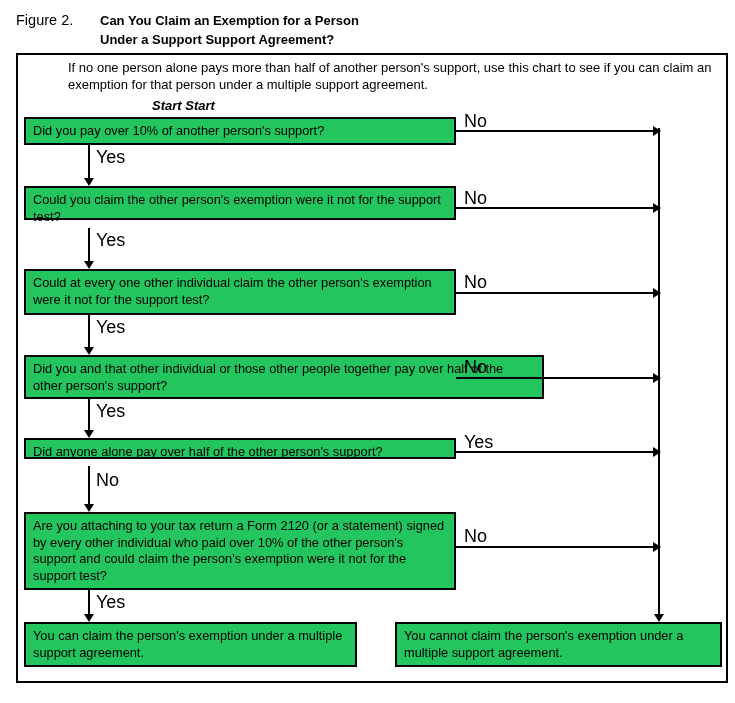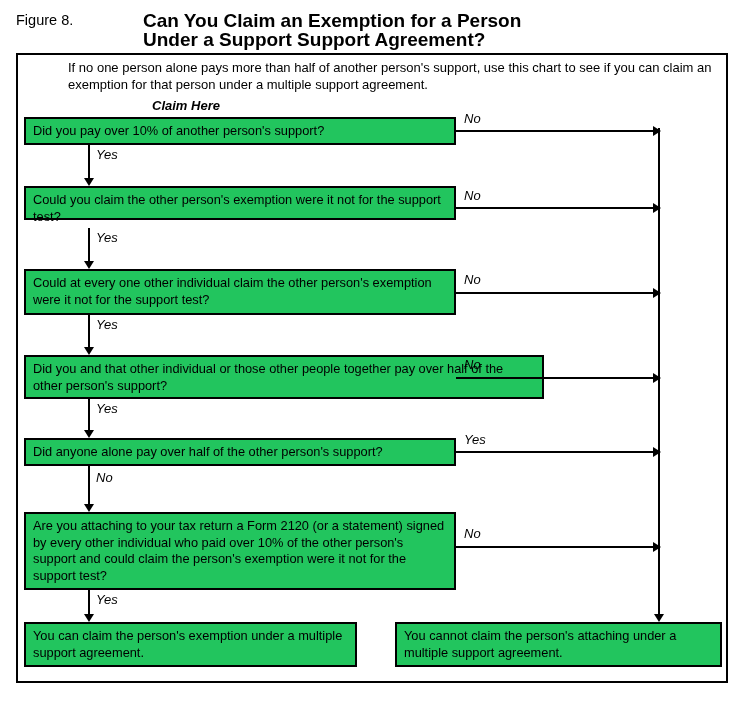--- a/index.html
+++ b/index.html
@@ -28,24 +28,23 @@
     left: 0px;
     top: 4px;
     font-size: 14.5px;
     font-weight: normal;
     white-space: nowrap;
   }
   #title-lines {
     position: absolute;
     left: 84px;
     top: 3px;
-    font-size: 19px;
+    font-size: 13px;
     font-weight: bold;
     line-height: 19px;
-    margin-left: 43px;
   }
   #title-lines div { white-space: nowrap; }
 
   
   #chart-frame {
     position: absolute;
     left: 16px;
     top: 53px;
     width: 712px;
     height: 630px;
@@ -106,57 +105,56 @@
   }
   .arrow-right {
     position: absolute;
     width: 0; height: 0;
     border-top: 5px solid transparent;
     border-bottom: 5px solid transparent;
     border-left: 8px solid #000000;
   }
   .edge-label {
     position: absolute;
-    font-size: 13px;
-    font-style: italic;
+    font-size: 18px;
     white-space: nowrap;
   }
 </style>
 </head>
 <body>
 
 <div id="title-block">
-  <div id="figure-label">Figure 8.</div>
+  <div id="figure-label">Figure 2.</div>
   <div id="title-lines">
     <div>Can You Claim an Exemption for a Person</div>
     <div>Under a Support Support Agreement?</div>
   </div>
 </div>
 
 <div id="chart-frame"></div>
 
 <div id="intro-text">If no one person alone pays more than half of another person's support, use this chart to see if you can claim an exemption for that person under a multiple support agreement.</div>
 
-<div id="start-here">Claim Here</div>
+<div id="start-here">Start Start</div>
 
 <div class="node" style="left:24px; top:117px; width:432px; height:28px;">Did you pay over 10% of another person's support?</div>
 
 <div class="node" style="left:24px; top:186px; width:432px; height:34px;">Could you claim the other person's exemption were it not for the support test?</div>
 
 <div class="node" style="left:24px; top:269px; width:432px; height:46px;">Could at every one other individual claim the other person's exemption were it not for the support test?</div>
 
 <div class="node" style="left:24px; top:355px; width:520px; height:44px;">Did you and that other individual or those other people together pay over half of the other person's support?</div>
 
-<div class="node" style="left:24px; top:438px; width:432px; height:28px;">Did anyone alone pay over half of the other person's support?</div>
+<div class="node" style="left:24px; top:438px; width:432px; height:21px;">Did anyone alone pay over half of the other person's support?</div>
 
 <div class="node" style="left:24px; top:512px; width:432px; height:78px;">Are you attaching to your tax return a Form 2120 (or a statement) signed by every other individual who paid over 10% of the other person's support and could claim the person's exemption were it not for the support test?</div>
 
 <div class="node" style="left:24px; top:622px; width:333px; height:45px;">You can claim the person's exemption under a multiple support agreement.</div>
 
-<div class="node" style="left:395px; top:622px; width:327px; height:45px;">You cannot claim the person's attaching under a multiple support agreement.</div>
+<div class="node" style="left:395px; top:622px; width:327px; height:45px;">You cannot claim the person's exemption under a multiple support agreement.</div>
 
 <div class="vline" style="left:88px; top:145px; height:33px;"></div>
 <div class="arrow-down" style="left:84px; top:178px;"></div>
 <div class="edge-label" style="left:96px; top:147px;">Yes</div>
 
 <div class="vline" style="left:88px; top:228px; height:33px;"></div>
 <div class="arrow-down" style="left:84px; top:261px;"></div>
 <div class="edge-label" style="left:96px; top:230px;">Yes</div>
 
 <div class="vline" style="left:88px; top:315px; height:32px;"></div>

